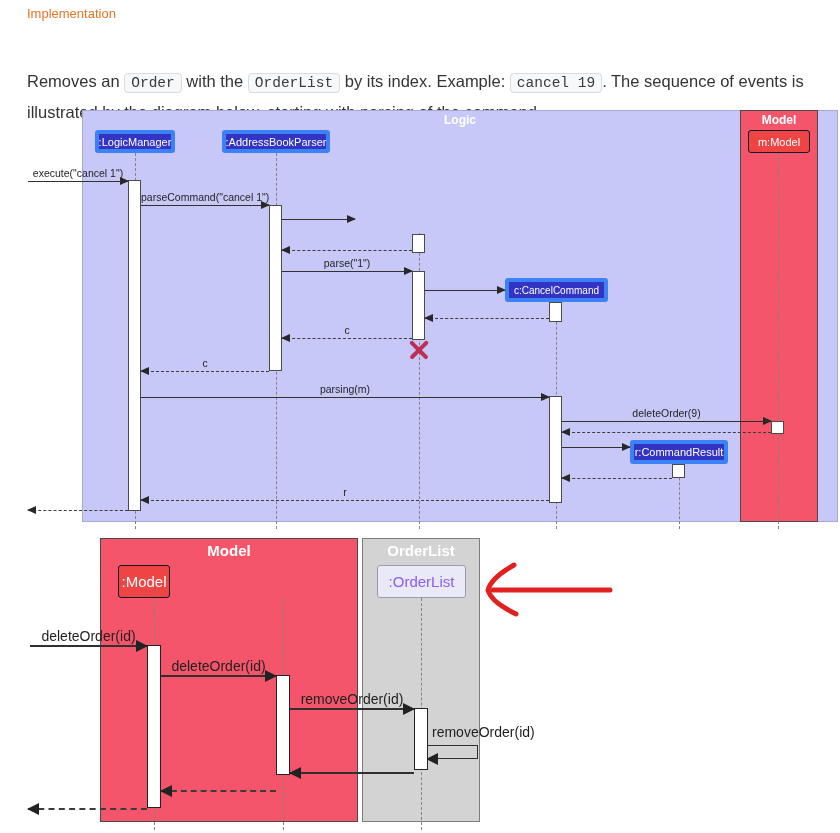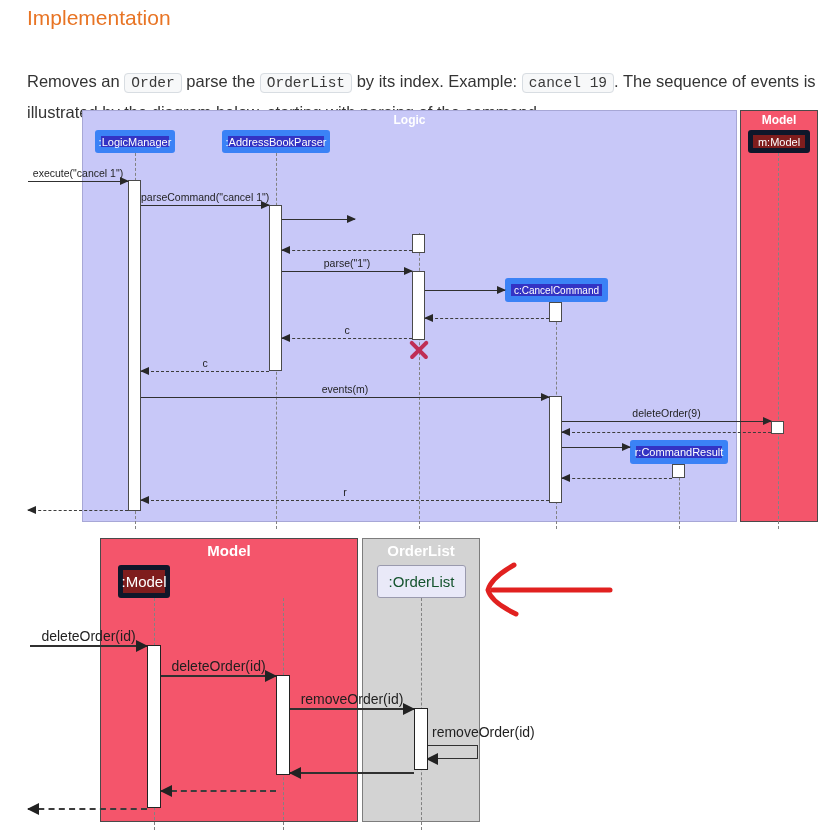--- a/index.html
+++ b/index.html
@@ -1,29 +1,29 @@
 <!DOCTYPE html>
 <html><head>
 <meta charset="utf-8">
 <style>
   html,body{margin:0;padding:0;background:#ffffff;}
   .canvas{position:relative;width:840px;height:833px;background:#fff;
     font-family:"Liberation Sans", sans-serif;color:#333;overflow:hidden;}
-  .h2{position:absolute;left:27px;top:6px;font-size:21px;font-weight:500;color:#e87424;}
+  .h2{position:absolute;left:27px;top:6px;font-size:13px;font-weight:500;color:#e87424;}
   .para{position:absolute;left:27px;top:50px;width:795px;font-size:16.5px;line-height:29px;color:#343434;}
   .code{font-family:"Liberation Mono","DejaVu Sans Mono",monospace;font-size:14.5px;
     background:#f7f8f9;border:1px solid #d8dde2;border-radius:4px;padding:1px 6px;color:#3a3a3a;white-space:nowrap;}
   .layer{position:absolute;left:0;width:840px;}
   .frame{position:absolute;box-sizing:border-box;}
   .ftitle{position:absolute;left:0;right:0;text-align:center;color:#fff;font-weight:bold;}
   .pbox{position:absolute;display:flex;align-items:center;justify-content:center;
     color:#fff;border-radius:3px;box-sizing:border-box;white-space:nowrap;}
-  .blue{background:#3333c4;border:6px solid #3b82f6;}
-  .dred{background:#7f1d1d;border:5px solid #0f172a;text-align:right;}
-  .ghost{background:#e9e9f8;border:1px solid #9a9aae;color:#14532d;}
+  .blue{background:#3333c4;border:4px solid #3b82f6;}
+  .dred{background:#ef4444;border:1px solid #0f172a;text-align:right;}
+  .ghost{background:#e9e9f8;border:1px solid #9a9aae;color:#8b5cf6;}
   .life{position:absolute;width:0;border-left:1px dashed #828282;}
   .act{position:absolute;width:13px;background:#fff;border:1px solid #4a4a4a;box-sizing:border-box;z-index:3;}
   .msg{position:absolute;height:0;border-top:1px solid #303030;z-index:4;}
   .msg.dash{border-top-style:dashed;border-top-color:#3c3c3c;}
   .msg .lbl{position:absolute;left:0;right:0;bottom:3px;text-align:center;white-space:nowrap;color:#1f1f1f;}
   .d1 .lbl{font-size:10.5px;}
   .d2 .lbl{font-size:14px;}
   .ah{position:absolute;width:0;height:0;top:-5px;}
   .right .ah{right:-1px;border-top:4.5px solid transparent;border-bottom:4.5px solid transparent;border-left:9px solid #28282 8;}
   .d1 .right .ah{right:-1px;border-top:4.5px solid transparent;border-bottom:4.5px solid transparent;border-left:9px solid #282828;}
@@ -40,25 +40,25 @@
     border-top:6px solid transparent;border-bottom:6px solid transparent;border-right:12px solid #222;}
   .d2lbl{position:absolute;font-size:14px;color:#1f1f1f;white-space:nowrap;z-index:4;}
 </style>
 </head>
 <body>
 
 <div class="canvas">
 
   <div class="h2">Implementation</div>
 
-  <p class="para"><span>Removes an</span> <span class="code">Order</span> <span>parse the</span> <span class="code">OrderList</span> <span>by its index. Example:</span> <span class="code">cancel 19</span><span>. The sequence of events is illustrated by the diagram below, starting with parsing of the command.</span></p>
+  <p class="para"><span>Removes an</span> <span class="code">Order</span> <span>with the</span> <span class="code">OrderList</span> <span>by its index. Example:</span> <span class="code">cancel 19</span><span>. The sequence of events is illustrated by the diagram below, starting with parsing of the command.</span></p>
 
   <div class="layer d1" style="top:108px;height:426px;">
 
-    <div class="frame" style="left:82px;top:2px;width:655px;height:412px;background:#c8c8f8;border:1px solid #a7a7d6;">
+    <div class="frame" style="left:82px;top:2px;width:756px;height:412px;background:#c8c8f8;border:1px solid #a7a7d6;">
       <div class="ftitle" style="top:2px;font-size:12px;">Logic</div>
     </div>
     <div class="frame" style="left:740px;top:2px;width:78px;height:412px;background:#f4556b;border:1px solid #4a4a4a;">
       <div class="ftitle" style="top:2px;font-size:12px;">Model</div>
     </div>
 
     <div class="life" style="left:135px;top:45px;height:376px;"></div>
     <div class="life" style="left:276px;top:45px;height:376px;"></div>
     <div class="life" style="left:419px;top:125px;height:296px;"></div>
     <div class="life" style="left:556px;top:194px;height:227px;"></div>
@@ -108,21 +108,21 @@
     </div>
     <div class="msg dash left" style="left:282px;top:230px;width:130px;">
       <span class="lbl">c</span>
         <span class="ah"></span>
     </div>
     <div class="msg dash left" style="left:141px;top:263px;width:128px;">
       <span class="lbl">c</span>
         <span class="ah"></span>
     </div>
     <div class="msg right" style="left:141px;top:289px;width:408px;">
-      <span class="lbl">events(m)</span>
+      <span class="lbl">parsing(m)</span>
         <span class="ah"></span>
     </div>
     <div class="msg right" style="left:562px;top:313px;width:209px;">
       <span class="lbl">deleteOrder(9)</span>
         <span class="ah"></span>
     </div>
     <div class="msg dash left" style="left:562px;top:324px;width:209px;">
       <span class="ah"></span>
     </div>
     <div class="msg right" style="left:562px;top:339px;width:68px;">

